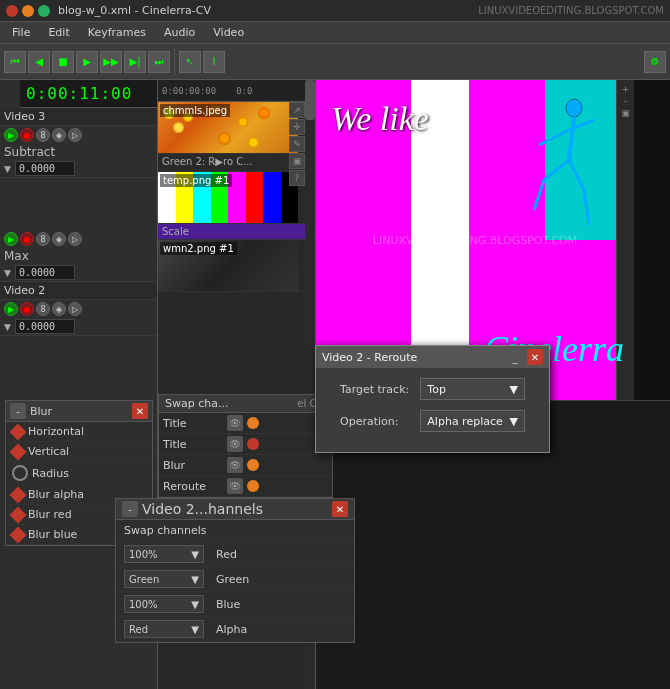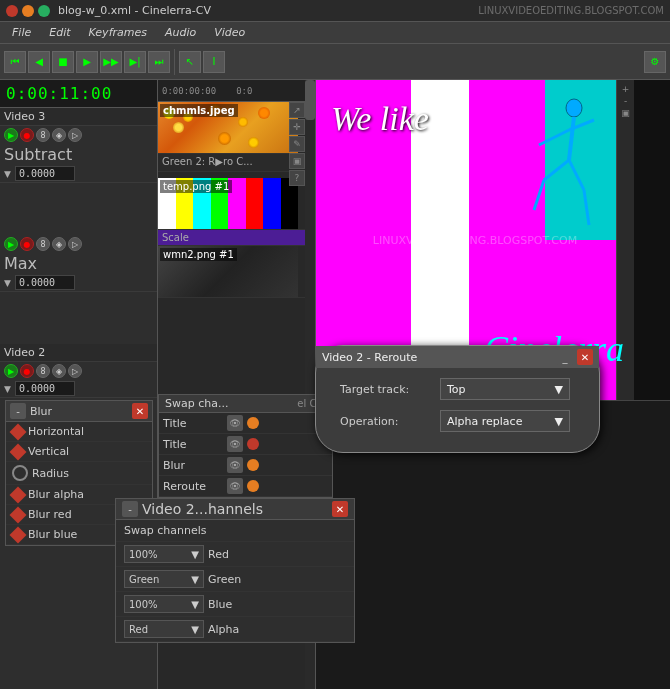--- a/index.html
+++ b/index.html
@@ -35,21 +35,20 @@
 
     
     .menu-bar {
       background: #3c3c3c;
       height: 22px;
       display: flex;
       align-items: center;
       padding: 0 4px;
       border-bottom: 1px solid #555;
       gap: 2px;
-      font-style: italic;
     }
     .menu-item {
       padding: 2px 8px;
       font-size: 11px;
       color: #d0d0d0;
       cursor: pointer;
     }
 
     
     .toolbar {
@@ -73,39 +72,40 @@
 
     
     .time-display {
       background: #1a1a1a;
       padding: 4px;
       font-family: monospace;
       font-size: 18px;
       color: #00ff00;
       letter-spacing: 2px;
       border-bottom: 1px solid #555;
+      margin-left: 20px;
     }
     .track-controls {
       display: flex;
       align-items: center;
       gap: 2px;
     }
     .track-btn {
       width: 14px; height: 14px;
       border-radius: 50%;
       display: flex; align-items: center; justify-content: center;
       font-size: 8px;
       cursor: pointer;
     }
     .btn-green { background: #1a7a1a; border: 1px solid #2a2; color: #0f0; }
     .btn-red { background: #7a1a1a; border: 1px solid #a22; color: #f00; }
     .btn-gray { background: #555; border: 1px solid #666; }
 
     .effect-label {
-      font-size: 16px;
+      font-size: 12px;
       color: #bbb;
       padding: 1px 4px;
     }
     .effect-row {
       display: flex;
       align-items: center;
       padding: 1px 4px;
       gap: 4px;
     }
     .effect-arrow {
@@ -313,21 +313,21 @@
     
     .swap-panel {
       background: #2e2e2e;
       border: 1px solid #555;
     }
     .swap-row {
       display: flex;
       align-items: center;
       padding: 3px 8px;
       border-bottom: 1px solid #333;
-      gap: 4px;
+      gap: 12px;
     }
     .swap-select {
       background: #3a3a3a;
       border: 1px solid #555;
       color: #ccc;
       font-size: 10px;
       padding: 1px 4px;
       width: 80px;
       height: 18px;
       display: flex;
@@ -459,21 +459,21 @@
           <div class="track-btn btn-gray">◈</div>
           <div class="track-btn btn-gray">▷</div>
         </div>
         <div class="effect-label">Max</div>
         <div class="effect-row">
           <span class="effect-arrow">▼</span>
           <input class="effect-value" value="0.0000" readonly="" style="background: rgb(26, 26, 26); border: 1px solid rgb(68, 68, 68); color: rgb(204, 204, 204); font-size: 10px; width: 60px; padding: 1px 3px; font-family: monospace;">
         </div>
       </div>
 
-      <div class="track-row" style="margin-top:52px;">
+      <div class="track-row" style="">
         <div style="padding:2px 4px;background:#2a2a2a;border-bottom:1px solid #3a3a3a;">
           <span style="font-size:11px;color:#ccc;">Video 2</span>
         </div>
         <div class="track-controls" style="padding:2px 4px;">
           <div class="track-btn btn-green">▶</div>
           <div class="track-btn btn-red">●</div>
           <div class="track-btn btn-gray">8</div>
           <div class="track-btn btn-gray">◈</div>
           <div class="track-btn btn-gray">▷</div>
         </div>
@@ -497,28 +497,28 @@
 
           <div style="position:absolute;top:5px;left:5px;width:12px;height:12px;background:radial-gradient(circle,#ff0 40%,#e87800 100%);border-radius:50%;"></div>
           <div style="position:absolute;top:10px;left:25px;width:10px;height:10px;background:radial-gradient(circle,#ffcc00 40%,#d06000 100%);border-radius:50%;"></div>
           <div style="position:absolute;top:2px;left:50px;width:14px;height:14px;background:radial-gradient(circle,#ff8800 40%,#aa4400 100%);border-radius:50%;"></div>
           <div style="position:absolute;top:20px;left:15px;width:11px;height:11px;background:radial-gradient(circle,#ffdd44 40%,#cc6600 100%);border-radius:50%;"></div>
           <div style="position:absolute;top:30px;left:60px;width:13px;height:13px;background:radial-gradient(circle,#ff9900 40%,#994400 100%);border-radius:50%;"></div>
           <div style="position:absolute;top:15px;left:80px;width:10px;height:10px;background:radial-gradient(circle,#ffbb00 40%,#bb5500 100%);border-radius:50%;"></div>
           <div style="position:absolute;top:5px;left:100px;width:12px;height:12px;background:radial-gradient(circle,#ff8800 40%,#cc4400 100%);border-radius:50%;"></div>
           <div style="position:absolute;top:35px;left:90px;width:11px;height:11px;background:radial-gradient(circle,#ffcc00 40%,#bb5500 100%);border-radius:50%;"></div>
         </div>
-        <div style="position:absolute;top:2px;left:2px;font-size:10px;color:#fff;background:rgba(0,0,0,0.5);padding:1px 3px;font-weight:bold;">chmmls.jpeg</div>
+        <div style="position:absolute;top:2px;left:2px;font-size:10px;color:#fff;background:rgba(0,0,0,0.5);padding:1px 3px;">chmmls.jpeg</div>
       </div>
 
       <div style="height:18px;border-bottom:1px solid #333;padding:2px 4px;font-size:10px;color:#aaa;background:#2a2a2a;">
         <span>Green 2: R▶ro C...</span>
       </div>
 
-      <div class="clip-row" style="margin-top:6px;">
+      <div class="clip-row" style="margin-top:0;">
         <div style="position:absolute;top:2px;left:2px;font-size:10px;color:#fff;background:rgba(0,0,0,0.5);padding:1px 3px;z-index:2;">temp.png #1</div>
         <div class="colorbar-bg" style="position:absolute;left:0;top:0;width:140px;height:52px;">
           <div class="colorbar-stripe" style="background:#fff;"></div>
           <div class="colorbar-stripe" style="background:#ff0;"></div>
           <div class="colorbar-stripe" style="background:#0ff;"></div>
           <div class="colorbar-stripe" style="background:#0f0;"></div>
           <div class="colorbar-stripe" style="background:#f0f;"></div>
           <div class="colorbar-stripe" style="background:#f00;"></div>
           <div class="colorbar-stripe" style="background:#00f;"></div>
           <div class="colorbar-stripe" style="background:#000;"></div>
@@ -653,21 +653,21 @@
       <span class="blur-label">Blur red</span>
     </div>
     <div class="blur-row">
       <div class="blur-diamond"></div>
       <span class="blur-label">Blur blue</span>
     </div>
   </div>
 </div>
 
 <div class="dialog-overlay" style="left:315px;top:345px;z-index:100;">
-  <div class="dialog" style="width:285px;border-radius:28px;">
+  <div class="dialog" style="width:235px;">
     <div class="dialog-titlebar">
       <span>Video 2 - Reroute</span>
       <div style="display:flex;gap:4px;">
         <div class="min-btn">_</div>
         <div class="close-btn">✕</div>
       </div>
     </div>
     <div class="dialog-content">
       <div class="dialog-row">
         <span class="dialog-label">Target track:</span>

